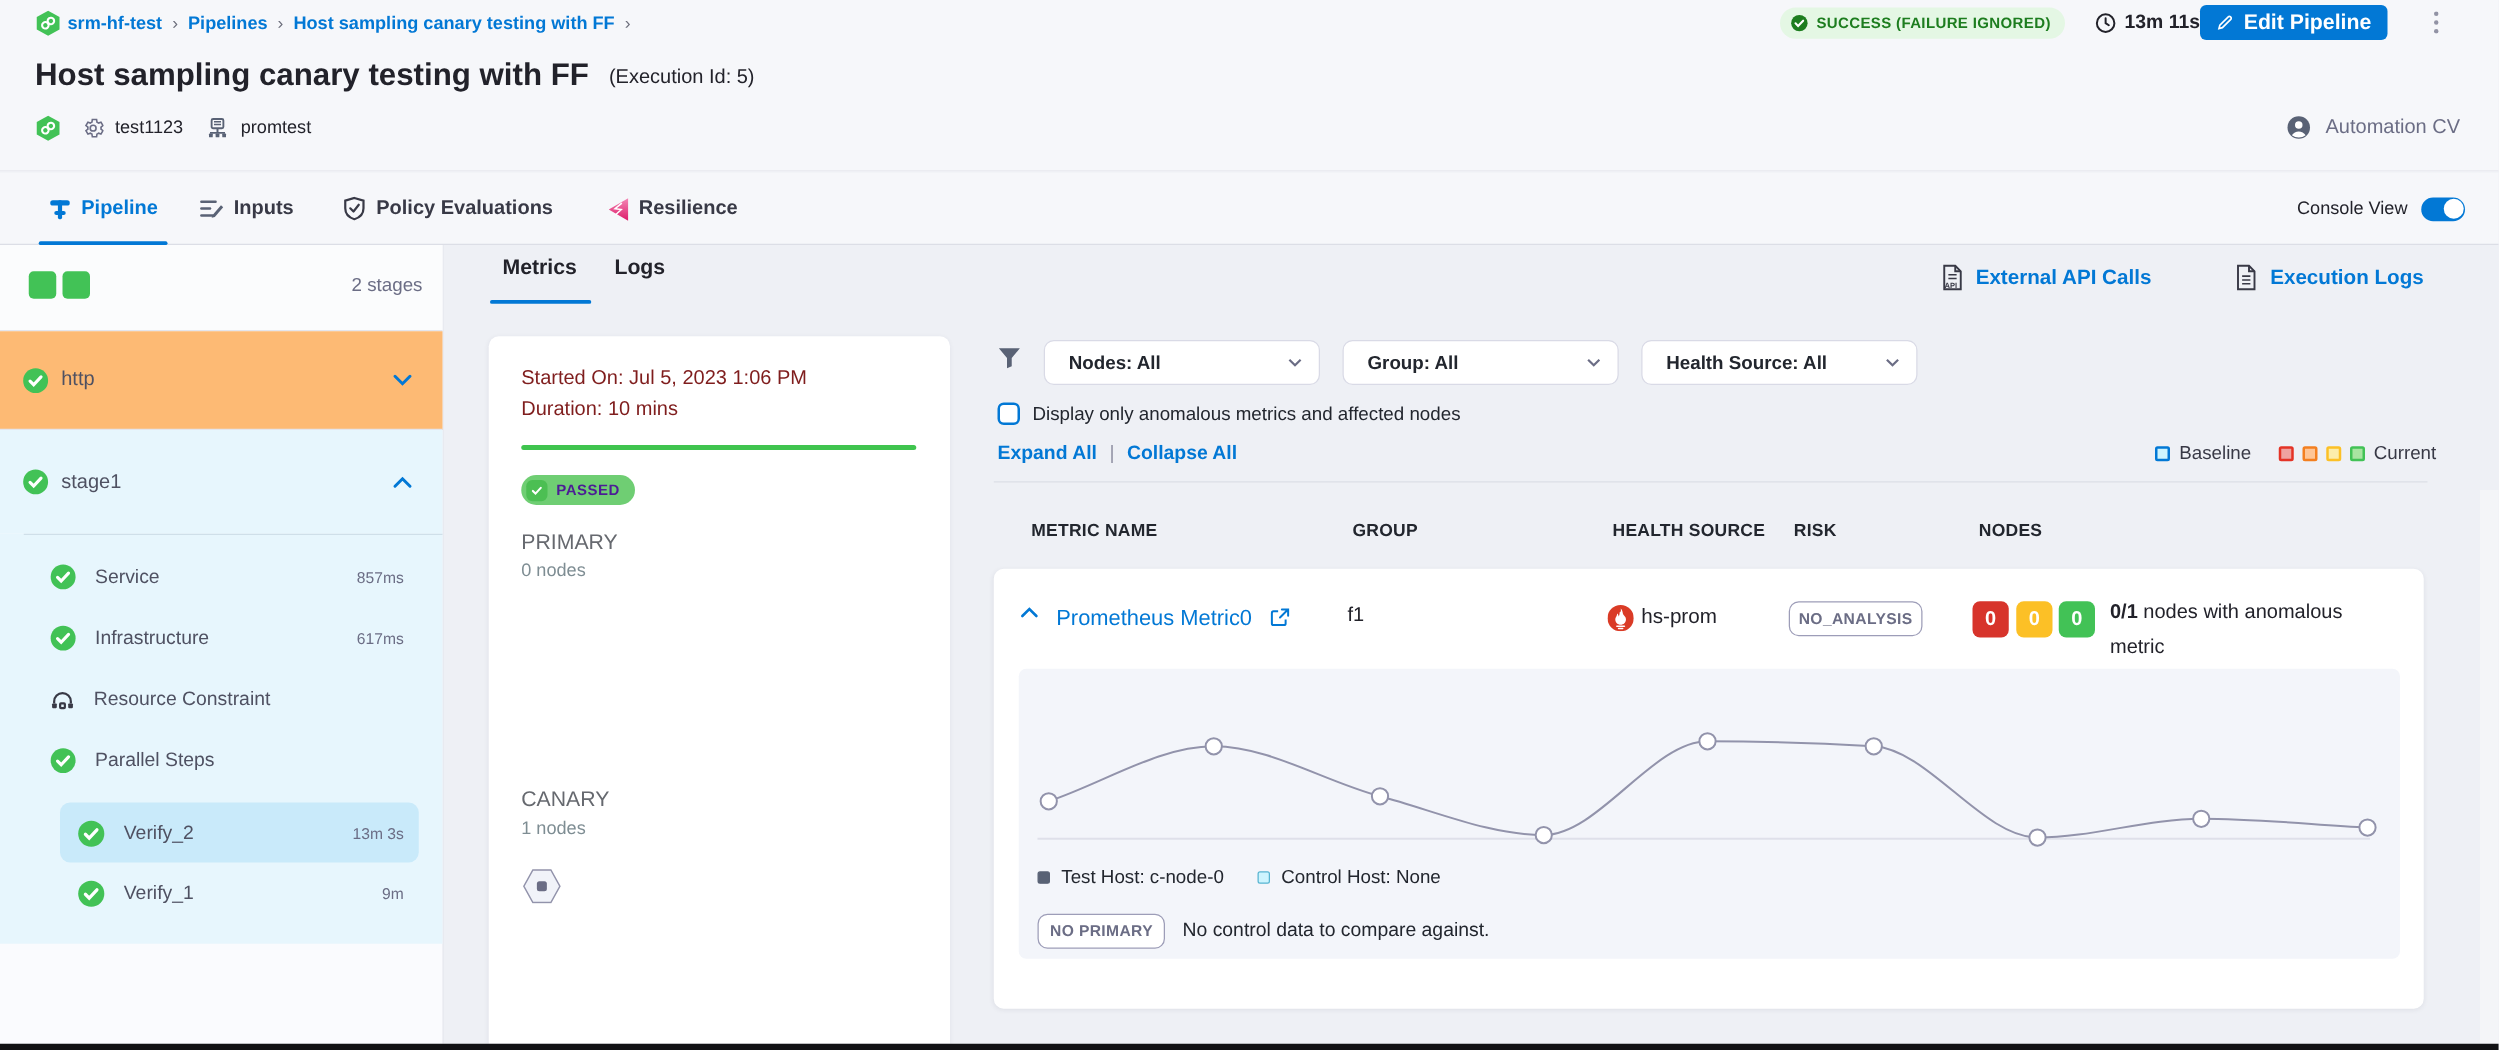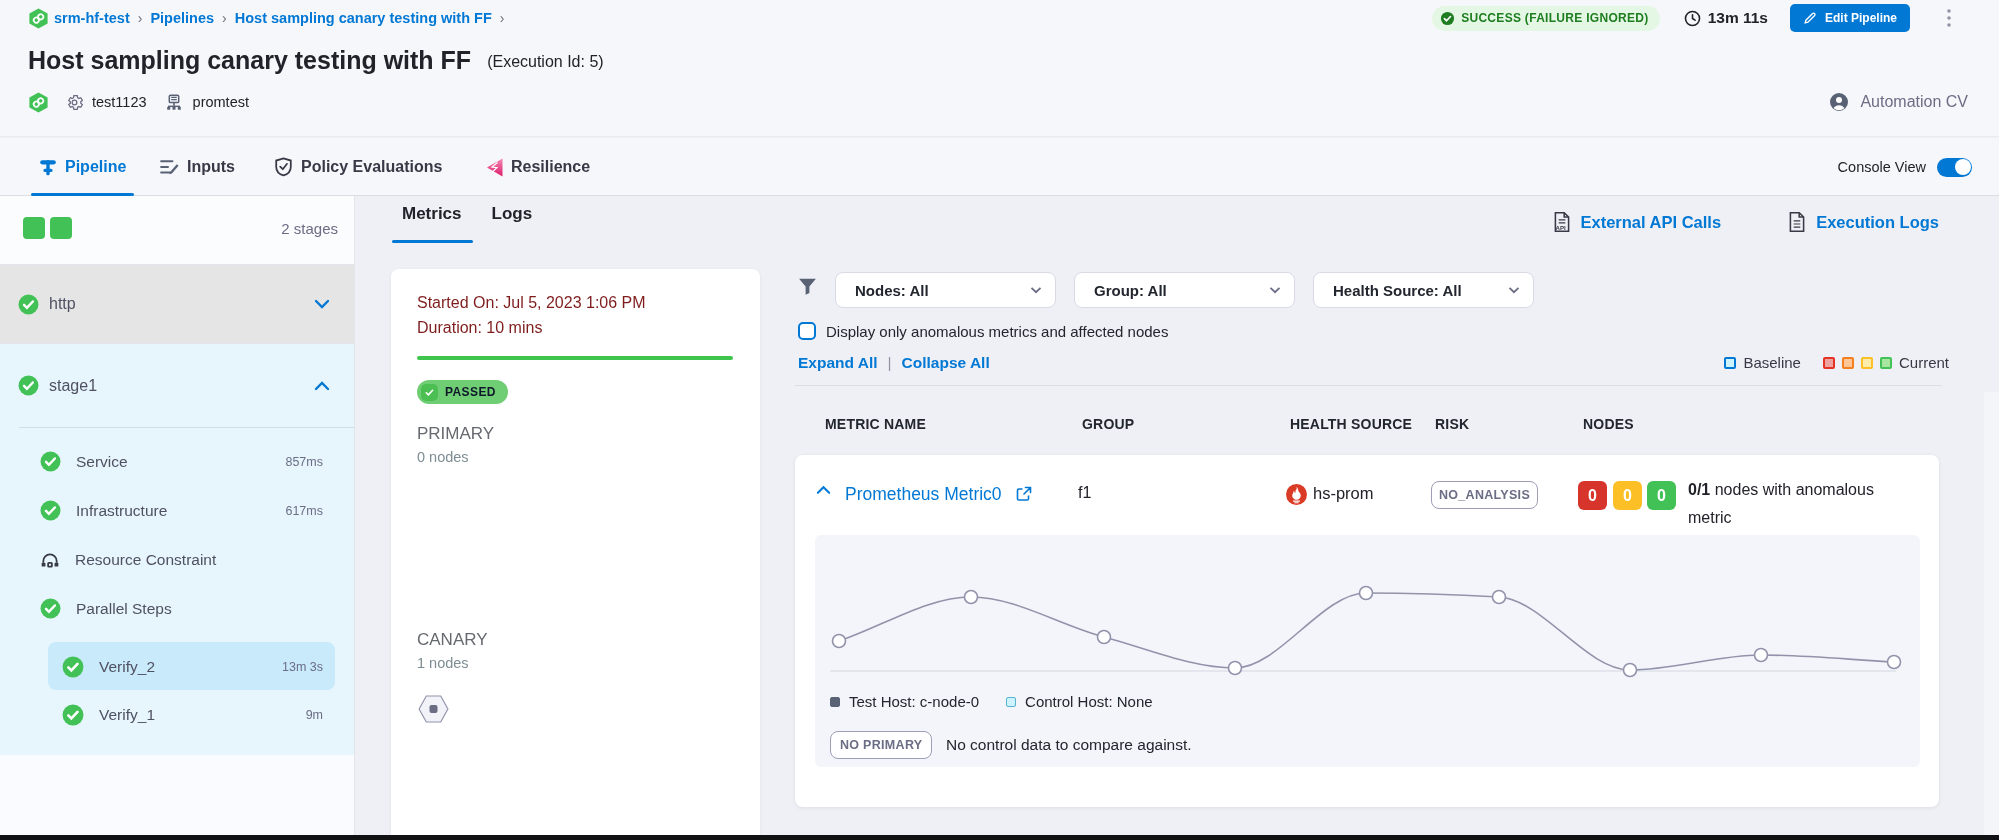--- a/index.html
+++ b/index.html
@@ -11,38 +11,38 @@
 .crumb{position:absolute;left:54px;top:10px;font-size:14.5px;font-weight:bold;color:#0278d5}
 .crumb .sep{color:#6d6f7c;font-weight:normal;padding:0 8px;font-size:14px}
 #title{position:absolute;left:28px;top:46px;font-size:25px;font-weight:bold;color:#22222a}
 #title span{font-size:16px;font-weight:normal;margin-left:16px;position:relative;top:-2px}
 .meta{position:absolute;left:28px;top:91px;height:22px;display:flex;align-items:center;font-size:14.5px}
 .meta .t1{margin:0 18px 0 9px}
 .meta .t2{margin-left:10px}
 #statusrow{position:absolute;right:48px;top:4px;height:28px;display:flex;align-items:center}
 .pill-success{height:25px;background:#e4f7e4;border-radius:13px;display:flex;align-items:center;padding:0 11px 0 8px;color:#1d7d1f;font-weight:bold;font-size:12px;letter-spacing:.3px}
 .time{display:flex;align-items:center;font-weight:bold;font-size:15.5px;margin-left:24px;color:#22222a}
-.btn-blue{height:28px;background:#0278d5;border-radius:5px;color:#fff;font-weight:bold;font-size:12px;display:flex;align-items:center;padding:12px 13px;margin-left:22px}
+.btn-blue{height:28px;background:#0278d5;border-radius:5px;color:#fff;font-weight:bold;font-size:17px;display:flex;align-items:center;padding:12px 13px;}
 #autocv{position:absolute;right:31px;top:92px;display:flex;align-items:center;color:#6b6d85;font-size:16px}
 
 #tabs{position:absolute;left:0;top:138px;width:1999px;height:58px;background:#f6f7fa;border-bottom:1px solid #dcdee6}
 .tab{position:absolute;top:0;height:58px;display:flex;align-items:center;font-size:16px;color:#383946;font-weight:bold}
 .tab .ic{margin-right:8px;display:flex}
 #tab-pipeline{left:39px;color:#0278d5}
 #tab-pipeline:after{content:"";position:absolute;left:-8px;right:-8px;bottom:0;height:3px;background:#0278d5;border-radius:2px}
 #consoleview{position:absolute;right:27px;top:0;height:58px;display:flex;align-items:center;font-size:14.5px;color:#22222a}
 .toggle{width:35px;height:19px;border-radius:10px;background:#0278d5;margin-left:11px;position:relative}
 .toggle:after{content:"";position:absolute;right:1.5px;top:1.5px;width:16px;height:16px;border-radius:8px;background:#fff}
 
 #sidebar{position:absolute;left:0;top:196px;width:355px;height:639px;background:#fafbfe;border-right:1px solid #e4e5ec}
 #sb-head{position:absolute;left:0;top:0;width:354px;height:69px;background:#fbfcfd;border-bottom:1px solid #e4e5ec}
 .sq{position:absolute;top:21px;width:22px;height:22px;border-radius:4px;background:#42c256}
 #sb-head .lbl{position:absolute;right:16px;top:24px;font-size:15px;color:#6b6d85}
 .stagerow{position:absolute;left:0;width:354px;height:79px;display:flex;align-items:center;padding-left:18px;font-size:16px;color:#4f5162}
-#row-http{top:69px;background:#e5e5e5;border-bottom:1px solid #e4e5ec}
+#row-http{top:69px;background:#fdba74;border-bottom:1px solid #e4e5ec}
 #row-stage1{top:148px;height:83px;background:#e7f6fd}
 .stagerow .nm{margin-left:10px}
 .chev{position:absolute;right:24px}
 #stage-steps{position:absolute;left:0;top:231px;width:354px;height:328px;background:#e7f6fd}
 #stage-steps .sepline{position:absolute;left:19px;right:0;top:0;height:1px;background:#cfdfe9}
 .step{position:absolute;left:0;width:354px;height:49px;display:flex;align-items:center;padding-left:40px;font-size:15.5px;color:#4f5162}
 .step .nm{margin-left:15px}
 .step .dur{position:absolute;right:31px;font-size:12.5px;color:#6b6d85}
 .substep{padding-left:62px}
 #sel{position:absolute;left:48px;top:215px;width:287px;height:48px;background:#c9eafa;border-radius:8px}
@@ -50,21 +50,21 @@
 #content{position:absolute;left:356px;top:196px;width:1643px;height:639px;background:#eef0f5}
 #mtabs{position:absolute;left:46px;top:8px;font-size:17px;font-weight:bold;color:#22222a;display:flex}
 #mtabs .mt2{margin-left:30px}
 #mtabs-line{position:absolute;left:36px;top:44px;width:81px;height:3px;background:#0278d5;border-radius:2px}
 #midcard{position:absolute;left:35px;top:73px;width:369px;height:566px;background:#fff;border-radius:8px 8px 0 0;box-shadow:0 1px 4px rgba(40,41,61,.06)}
 #midcard .inner{position:absolute;left:26px;top:21px;right:27px}
 .gtext{color:#7f1d1d;font-size:16px;line-height:25px}
 #progress{position:absolute;left:26px;right:27px;top:87px;height:4px;background:#3fc44e;border-radius:2px}
 .pill-passed{position:absolute;left:26px;top:111px;height:24px;background:#6fce73;border-radius:12px;display:flex;align-items:center;padding:0 12px 0 4px}
 .pill-passed .chk{width:17px;height:17px;border-radius:5px;background:#4cbf53;display:flex;align-items:center;justify-content:center;margin-right:7px}
-.pill-passed .t{color:#0f172a;font-weight:bold;font-size:12px;letter-spacing:.4px}
+.pill-passed .t{color:#4c1d95;font-weight:bold;font-size:12px;letter-spacing:.4px}
 .grp{color:#66696f;font-size:17px}
 .nodes{color:#7e8d93;font-size:14.5px;margin-top:5px}
 
 #links{position:absolute;top:15px;right:60px;display:flex;align-items:center;font-size:16.5px;font-weight:bold;color:#0278d5}
 #filters{position:absolute;left:479px;top:76px;height:36px;display:flex;align-items:center}
 .dd{height:36px;background:#fff;border:1px solid #d9dae6;border-radius:8px;display:flex;align-items:center;justify-content:space-between;padding:0 13px 0 19px;font-size:15px;font-weight:bold;color:#22262e;margin-right:18px}
 .ddl{font-weight:normal;font-size:16px}
 #chkrow{position:absolute;left:442px;top:126px;display:flex;align-items:center;font-size:15px;color:#22262e}
 .chkbox{width:18px;height:18px;border:2px solid #0278d5;border-radius:5px;background:#fff;margin-right:10px}
 #explinks{position:absolute;left:442px;top:158px;font-size:15.5px;font-weight:bold;color:#0278d5;display:flex;align-items:center}

